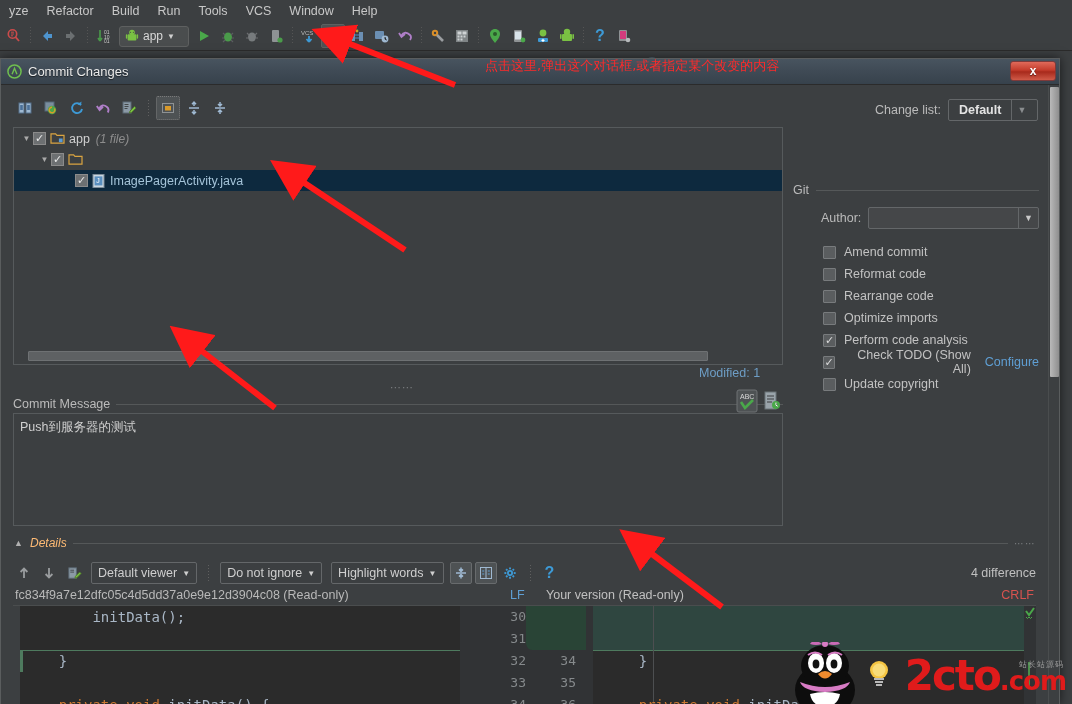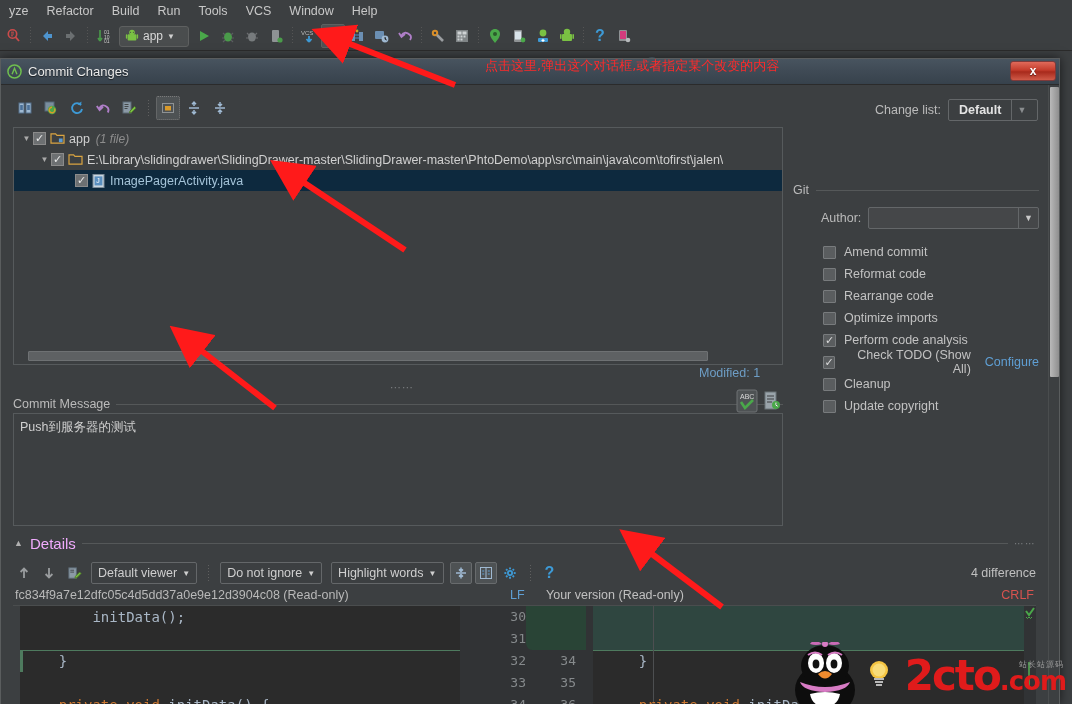--- a/index.html
+++ b/index.html
@@ -187,21 +187,21 @@
   }
   .opt-lbl{ font-size:12.5px; color:#c2c2c2;}
   .cfg-link{ color:#5f9fd4; font-size:12.5px; margin-left:6px;}
 
   
   .details-head{
     position:absolute; left:12px; top:450px; width:1023px; height:16px;
     display:flex; align-items:center; gap:6px;
   }
   .details-head .tri{ color:#b0b0b0; font-size:9px; width:11px;}
-  .details-head .t{ font-size:15px; color:#f0abfc;}
+  .details-head .t{ font-size:12px; color:#fdba74;font-style:italic;}
   .details-head .ln{ flex:1; height:1px; background:#555859;}
   .details-head .dots{ font-size:10px; color:#7a7d7f; letter-spacing:1px;}
 
   .diff-toolbar{
     position:absolute; left:12px; top:476px; width:1023px; height:24px;
     display:flex; align-items:center; gap:3px;
   }
   .dt-btn{ width:22px;height:22px;display:flex;align-items:center;justify-content:center;border-radius:2px;}
   .dt-btn.pressed{ background:#4e5254; border:1px solid #686b6d; }
   .dt-combo{
@@ -550,21 +550,20 @@
             <span class="nm-muted">(1 file)</span>
           </div>
           <div class="tree-row" style="padding-left:24px;">
             <span class="tri">▼</span>
             <span class="cb">✓</span>
             <span class="folder-ic">
               <svg width="15" height="13" viewBox="0 0 16 14">
                   <path d="M1 2 h5 l1.4 1.6 H15 V12 H1 Z" fill="none" stroke="#d9a441" stroke-width="1.3"></path>
                 </svg>
             </span>
-            <span style="overflow:hidden;">E:\Library\slidingdrawer\SlidingDrawer-master\SlidingDrawer-master\PhtoDemo\app\src\main\java\com\tofirst\jalen\</span>
           </div>
           <div class="tree-row sel" style="padding-left:48px;">
             <span class="tri"></span>
             <span class="cb">✓</span>
             <span class="fileic">
               <svg width="13" height="14" viewBox="0 0 13 14">
                   <rect x="1" y="0.5" width="11" height="13" fill="#c9d6e0" stroke="#7c8c99"></rect>
                   <rect x="2.6" y="2.4" width="7.8" height="9" fill="#5a8fbf"></rect>
                   <text x="4.2" y="9" font-size="7" fill="#fff" font-family="sans-serif">J</text>
                 </svg>
@@ -639,24 +638,20 @@
             <span class="opt-cb">✓</span>
             <span class="opt-lbl">Perform code analysis</span>
           </div>
           <div class="opt-row">
             <span class="opt-cb">✓</span>
             <span class="opt-lbl">Check TODO (Show All)</span>
             <span class="cfg-link">Configure</span>
           </div>
           <div class="opt-row">
             <span class="opt-cb"></span>
-            <span class="opt-lbl">Cleanup</span>
-          </div>
-          <div class="opt-row">
-            <span class="opt-cb"></span>
             <span class="opt-lbl">Update copyright</span>
           </div>
         </div>
       </div>
 
       <div class="details-head">
         <span class="tri">▲</span>
         <span class="t">Details</span>
         <span class="ln"></span>
         <span class="dots">⋯⋯</span>

